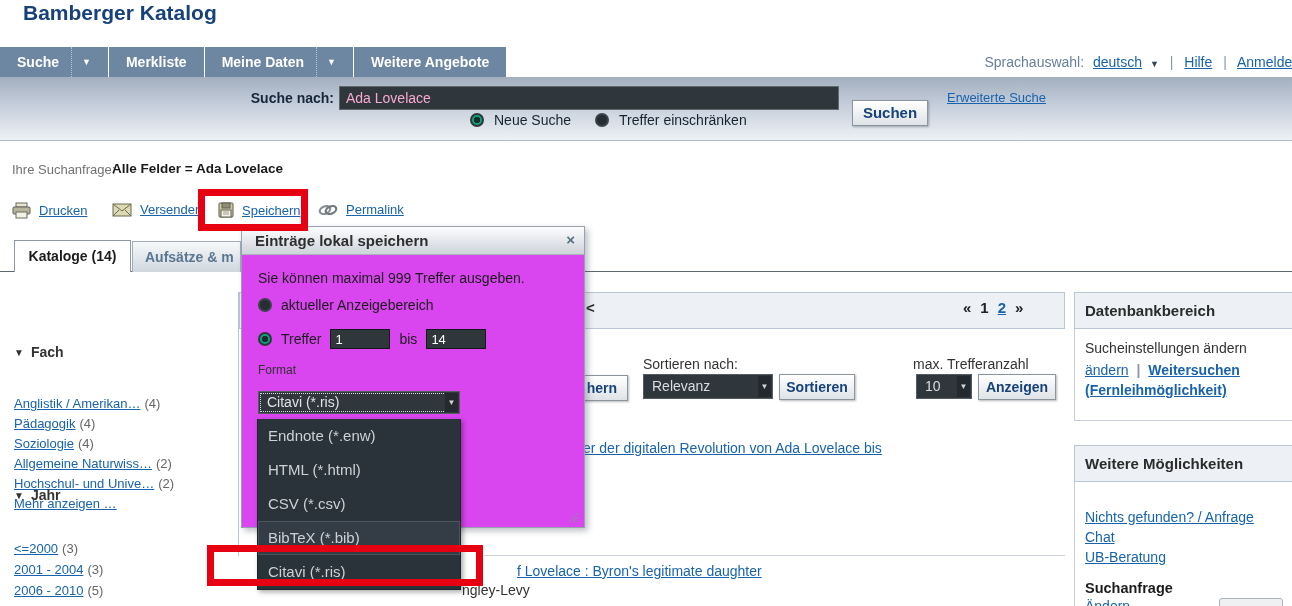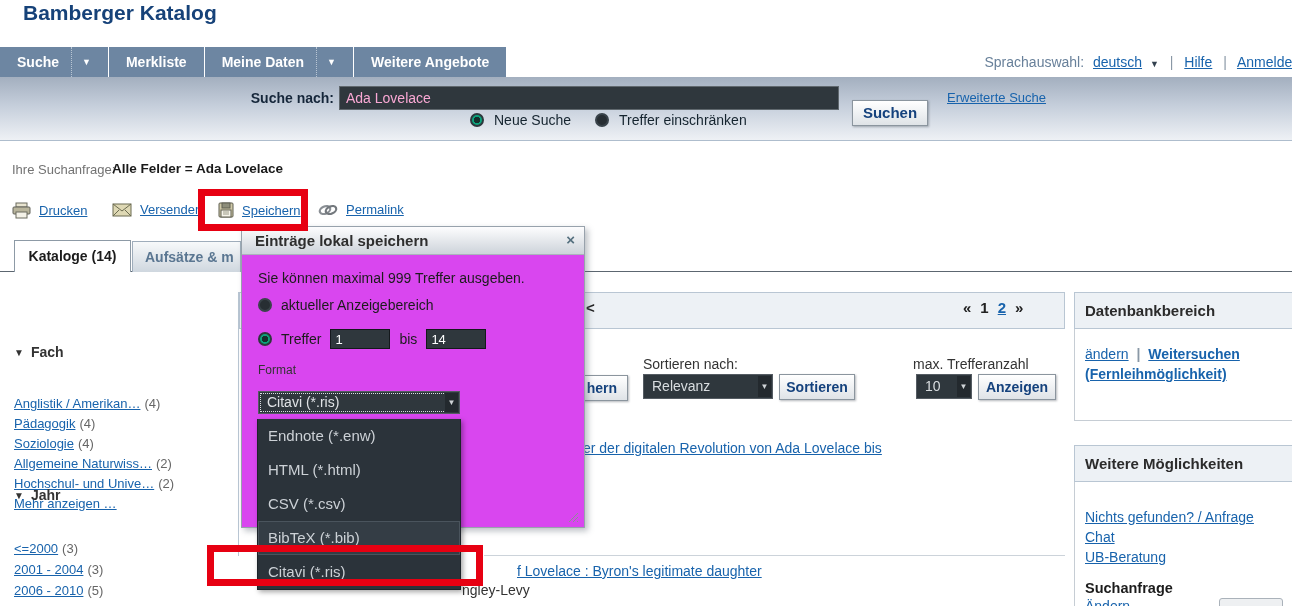--- a/index.html
+++ b/index.html
@@ -245,20 +245,21 @@
     <span>Beschreibung</span>
   </div>
 
   <div class="abs" id="divider"></div>
 
   <span class="abs lnk" style="left:517px;top:563px;font-size:14px">f Lovelace : Byron's legitimate daughter</span>
   <div class="abs" style="left:462px;top:582px;font-size:14px;color:#333">ngley-Levy</div>
 
   <div class="abs hdrbox" style="left:1074px;top:292px;width:220px;height:37px">Datenbankbereich</div>
   <div class="abs rsbody" style="left:1074px;top:329px;width:220px;height:92px">
+    <div>Sucheinstellungen ändern</div>
     <div style="margin-top:4px;line-height:20px">
       <span class="lnk">ändern</span>
       <span style="color:#8a98a6;font-weight:bold;margin:0 4px">|</span>
       <span class="blnk">Weitersuchen</span><br>
       <span class="blnk">(Fernleihmöglichkeit)</span>
     </div>
   </div>
 
   <div class="abs hdrbox" style="left:1074px;top:445px;width:220px;height:37px">Weitere Möglichkeiten</div>
   <div class="abs rsbody" style="left:1074px;top:482px;width:220px;height:125px">

